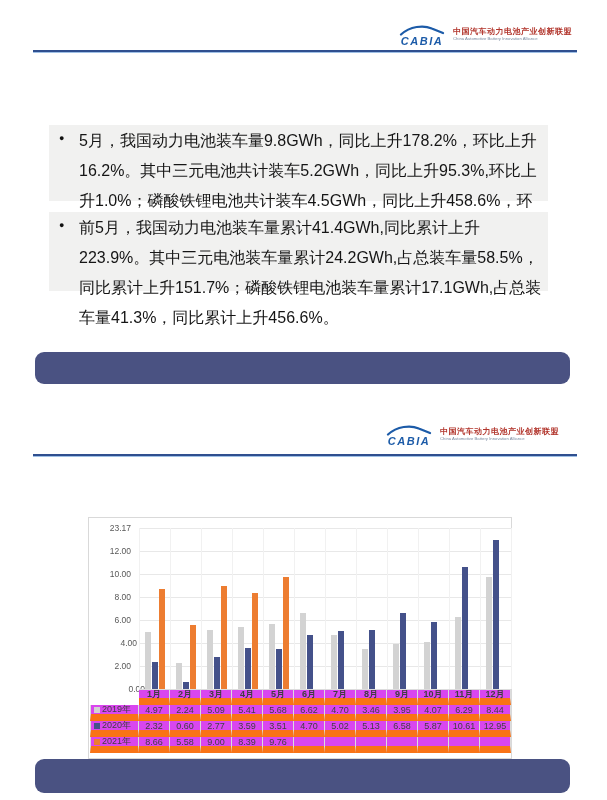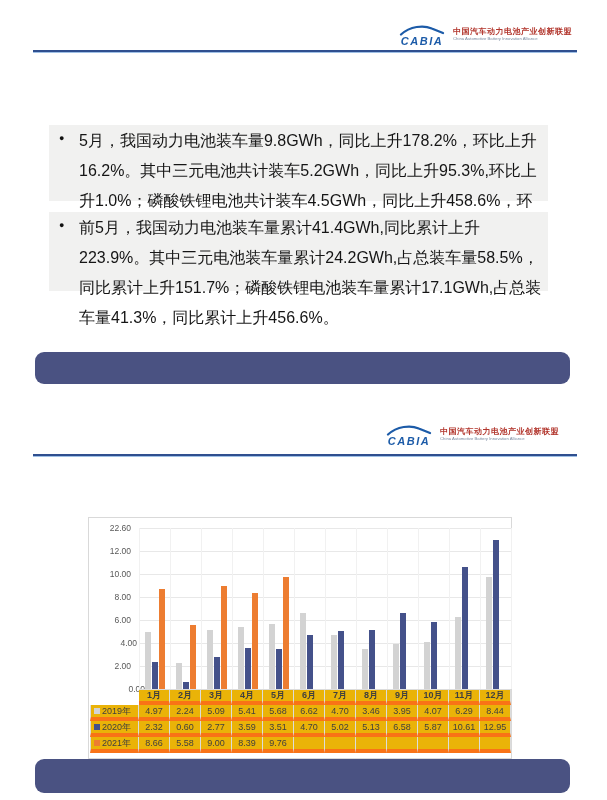--- a/index.html
+++ b/index.html
@@ -35,22 +35,22 @@
   .footer-bar{top:759px;height:34px;}
   
   .chart{position:absolute;left:88px;top:517px;width:424px;height:242px;background:#fff;
          border:1px solid #d9d9d9;box-sizing:border-box;}
   .gridline{position:absolute;height:1px;background:#e8e8e8;}
   .vline{position:absolute;width:1px;background:#f1f1f1;}
   .ytick{position:absolute;width:40px;text-align:right;font-size:8.5px;color:#595959;line-height:8px;}
   .bar-group{position:absolute;display:flex;align-items:flex-end;justify-content:center;gap:1px;}
   .bar{width:6px;flex:none;}
   .dtable{position:absolute;left:1px;top:171px;display:grid;grid-auto-rows:16px;font-size:9px;color:#3f3f3f;}
-  .cell{border-right:1px solid #dcdcdc;border-bottom:4px solid #f97316;display:flex;align-items:center;justify-content:center;
-        box-sizing:border-box;background:#eab308;}
+  .cell{border-right:1px solid #dcdcdc;border-bottom:7px solid #f97316;display:flex;align-items:center;justify-content:center;
+        box-sizing:border-box;background:#d946ef;}
   .cell.month{font-weight:bold;border-top:1px solid #dcdcdc;}
   .cell.corner{border:none;background:transparent;}
   .cell.serieslabel{justify-content:flex-start;padding-left:3px;gap:2px;border-left:1px solid #dcdcdc;}
   .swatch{width:6px;height:6px;flex:none;display:inline-block;}
 </style>
 </head>
 <body>
 
 <div class="page">
 
@@ -105,21 +105,21 @@
       <div class="ytick" style="left: 8px; top: 121px;">4.00</div>
       <div class="gridline" style="left: 50px; top: 102px; width: 372px;"></div>
       <div class="ytick" style="left: 2px; top: 98px;">6.00</div>
       <div class="gridline" style="left: 50px; top: 79px; width: 372px;"></div>
       <div class="ytick" style="left: 2px; top: 75px;">8.00</div>
       <div class="gridline" style="left: 50px; top: 56px; width: 372px;"></div>
       <div class="ytick" style="left: 2px; top: 52px;">10.00</div>
       <div class="gridline" style="left: 50px; top: 33px; width: 372px;"></div>
       <div class="ytick" style="left: 2px; top: 29px;">12.00</div>
       <div class="gridline" style="left: 50px; top: 10px; width: 372px;"></div>
-      <div class="ytick" style="left: 2px; top: 6px;">22.60</div>
+      <div class="ytick" style="left: 2px; top: 6px;">23.17</div>
       <div class="vline" style="left: 50px; top: 10px; height: 161px;"></div>
       <div class="vline" style="left: 81px; top: 10px; height: 161px;"></div>
       <div class="vline" style="left: 112px; top: 10px; height: 161px;"></div>
       <div class="vline" style="left: 143px; top: 10px; height: 161px;"></div>
       <div class="vline" style="left: 174px; top: 10px; height: 161px;"></div>
       <div class="vline" style="left: 205px; top: 10px; height: 161px;"></div>
       <div class="vline" style="left: 236px; top: 10px; height: 161px;"></div>
       <div class="vline" style="left: 267px; top: 10px; height: 161px;"></div>
       <div class="vline" style="left: 298px; top: 10px; height: 161px;"></div>
       <div class="vline" style="left: 329px; top: 10px; height: 161px;"></div>

